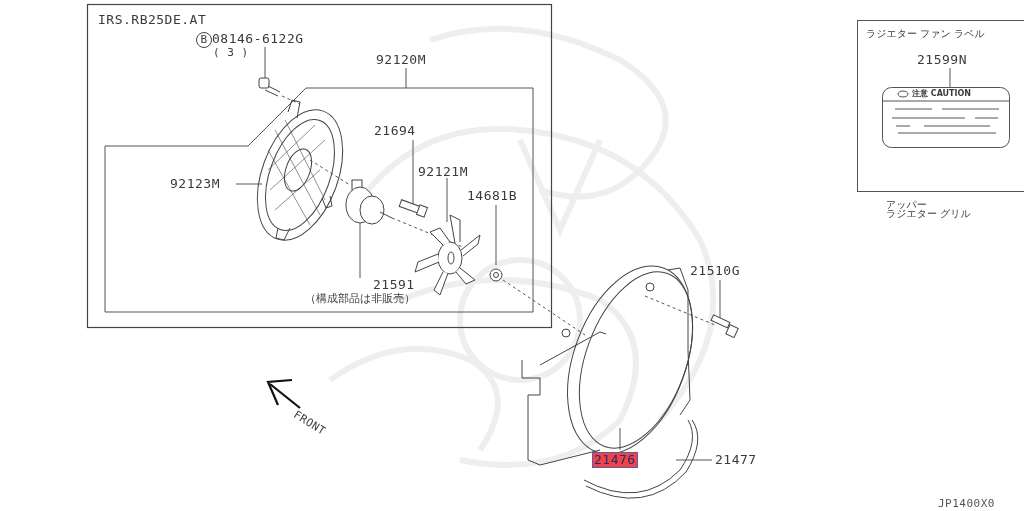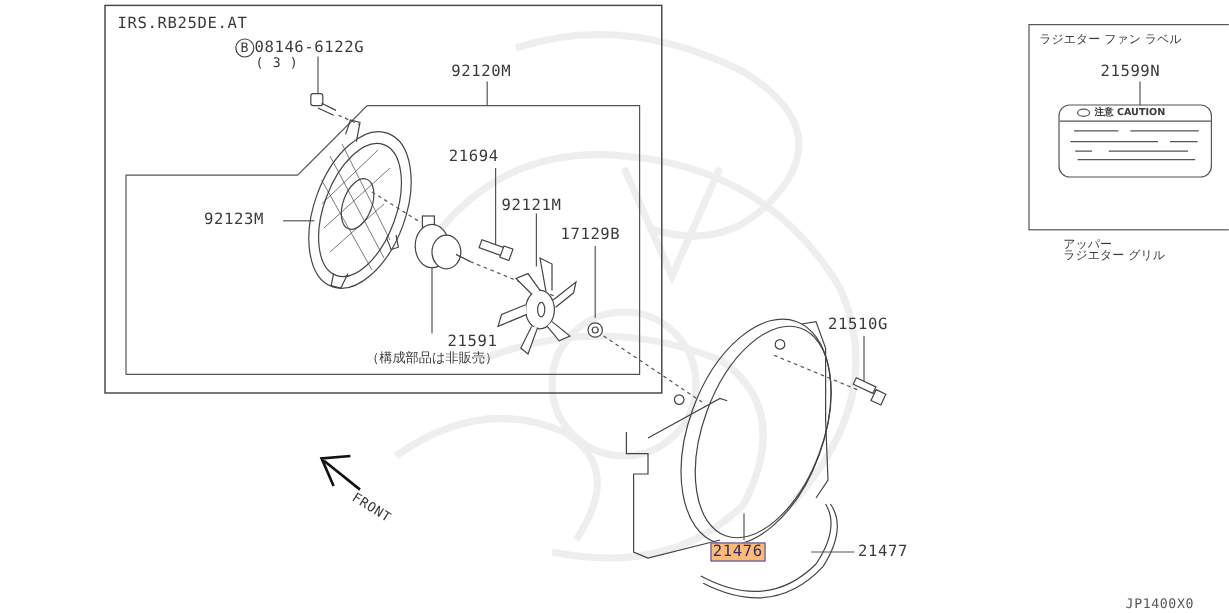--- a/index.html
+++ b/index.html
@@ -3,21 +3,21 @@
 <meta charset="utf-8">
 <style>
   html, body { margin:0; padding:0; background:#ffffff; }
   body { width:1024px; height:511px; position:relative; overflow:hidden;
          font-family:"DejaVu Sans", sans-serif; color:#333; }
   .lbl { position:absolute; font-family:"DejaVu Sans Mono", monospace; font-size:13px;
          color:#3a3a3a; white-space:nowrap; letter-spacing:0.5px; line-height:14px; }
   .sm { font-size:11px; }
   .jp { font-family:"DejaVu Sans", sans-serif; font-size:11px; letter-spacing:0; }
   svg#art { position:absolute; left:0; top:0; }
-  .hl { background:#fdba74; border:1px solid #5a5ab8; color:#2a2a6a; padding:0 1px; }
+  .hl { background:#ef4444; border:1px solid #5a5ab8; color:#2a2a6a; padding:0 1px; }
   .click { cursor:pointer; }
 </style>
 </head>
 <body>
 
 <svg id="art" width="1024" height="511" viewBox="0 0 1024 511">
 
   <g opacity="0.10" stroke="#666" fill="none" stroke-width="6">
     <path d="M430 40 Q520 10 620 60 Q700 110 640 170 Q600 210 540 190"></path>
     <path d="M360 200 Q420 120 520 130 Q640 140 700 240 Q740 330 660 420"></path>
@@ -142,21 +142,21 @@
 
 <div class="lbl" style="left:196px;top:32px;">
   <span style="display:inline-block;width:14px;height:14px;border:1px solid #444;border-radius:50%;text-align:center;font-size:11px;line-height:14px;">B</span><span>08146-6122G</span>
 </div>
 <div class="lbl sm" style="left:213px;top:46px;">( 3 )</div>
 
 <div class="lbl click" style="left:376px;top:53px;">92120M</div>
 <div class="lbl click" style="left:374px;top:124px;">21694</div>
 <div class="lbl click" style="left:170px;top:177px;">92123M</div>
 <div class="lbl click" style="left:418px;top:165px;">92121M</div>
-<div class="lbl click" style="left:467px;top:189px;">17129B</div>
+<div class="lbl click" style="left:467px;top:189px;">14681B</div>
 <div class="lbl click" style="left:334px;top:278px;margin-left:39px;">21591</div>
 <div class="lbl jp" style="left:289px;top:292px;margin-left:16px;">（構成部品は非販売）</div>
 
 <div class="lbl click" style="left:690px;top:264px;">21510G</div>
 <div class="lbl click hl" style="left:592px;top:452px;">21476</div>
 <div class="lbl click" style="left:715px;top:453px;">21477</div>
 
 <div class="lbl sm" style="left:298px;top:408px;transform:rotate(32deg);transform-origin:left top;">FRONT</div>
 
 <div class="lbl jp" style="left:866px;top:27px;font-size:10px;">ラジエター ファン ラベル</div>

